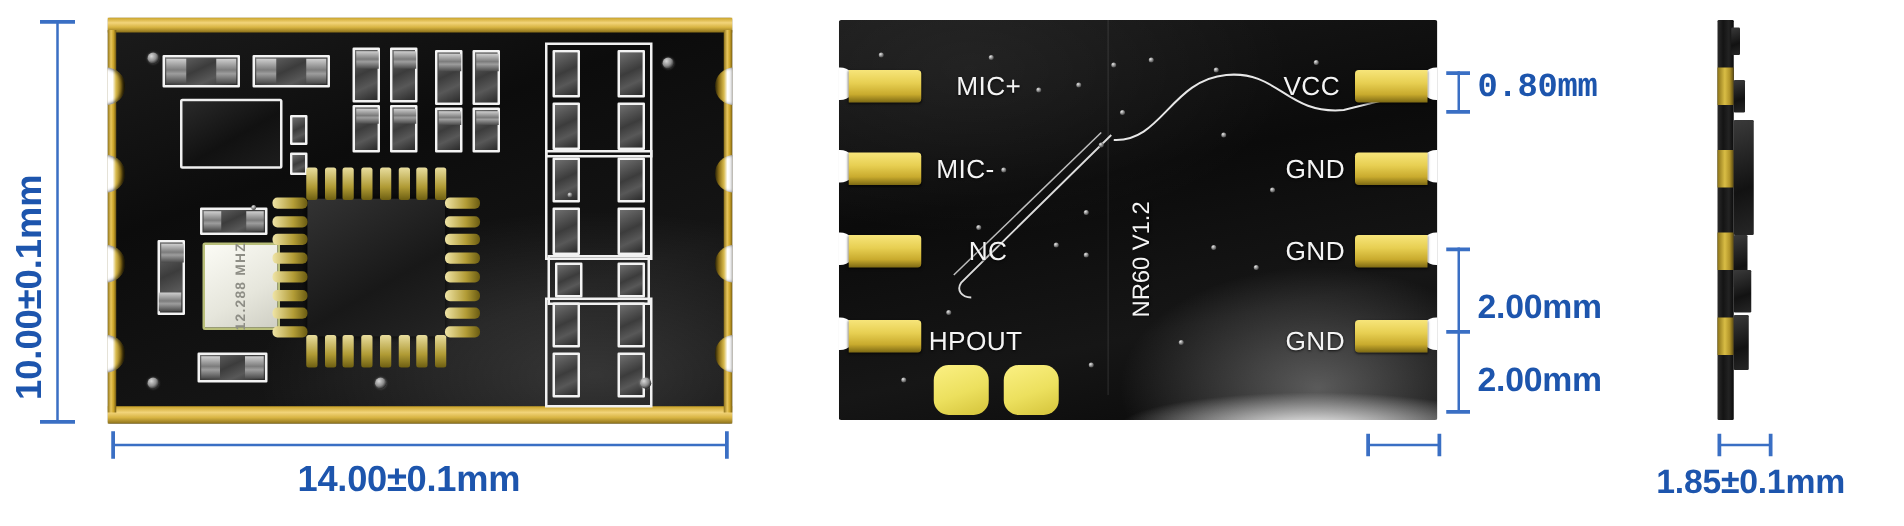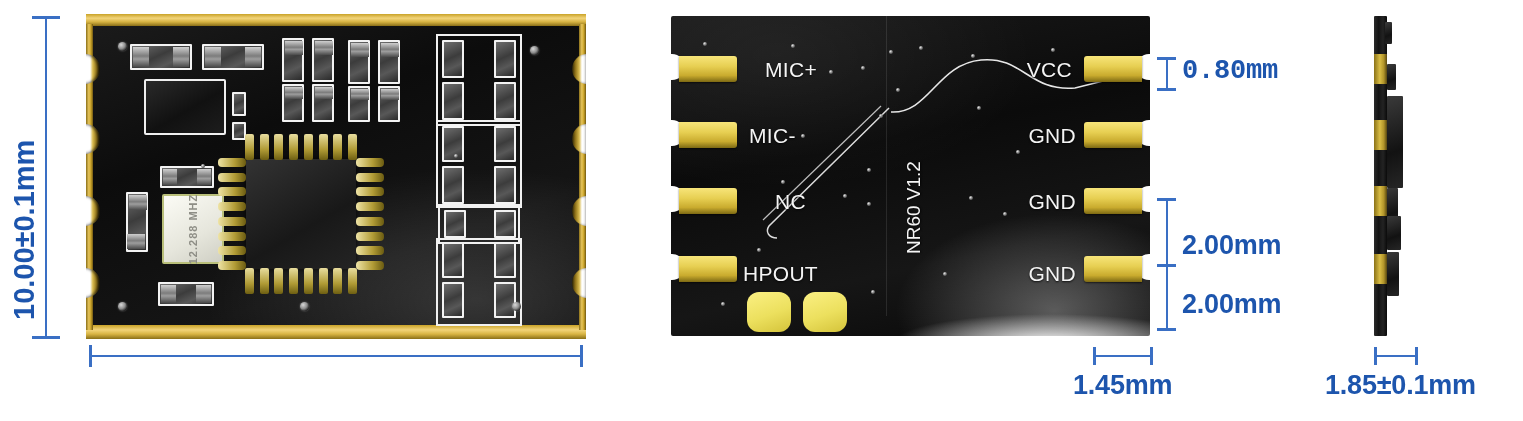--- a/index.html
+++ b/index.html
@@ -342,20 +342,21 @@
   </div>
 
   <div class="dim-line v" style="left:45px;top:16px;height:322px;"></div>
   <div class="tick h" style="left:32px;top:16px;width:28px;"></div>
   <div class="tick h" style="left:32px;top:336px;width:28px;"></div>
   <div class="vlabel" style="left:8px;top:320px;font-size:29px;">10.00±0.1mm</div>
 
   <div class="dim-line h" style="left:90px;top:355px;width:492px;"></div>
   <div class="tick v" style="left:89px;top:345px;height:22px;"></div>
   <div class="tick v" style="left:580px;top:345px;height:22px;"></div>
+  <div class="dim-text" style="left:238px;top:368px;font-size:29px;">14.00±0.1mm</div>
 
   <div class="board" style="left:671px;top:16px;width:479px;height:320px;">
     <div class="pcb-body" style="background:
             radial-gradient(60% 55% at 80% 92%, rgba(255,255,255,0.32) 0%, rgba(255,255,255,0) 55%),
             radial-gradient(90% 70% at 22% 12%, rgba(255,255,255,0.06) 0%, rgba(255,255,255,0) 60%),
             linear-gradient(168deg,#1a1a1a 0%,#0b0b0b 40%,#161616 72%,#070707 100%);"></div>
 
     <div style="position:absolute;left:215px;top:0;width:1px;height:300px;background:rgba(255,255,255,.10);"></div>
 
     <svg class="wavy" width="220" height="90" style="left:218px;top:18px;">
@@ -436,21 +437,20 @@
   <div class="dim-line v" style="left:1166px;top:198px;height:132px;"></div>
   <div class="tick h" style="left:1157px;top:198px;width:19px;"></div>
   <div class="tick h" style="left:1157px;top:264px;width:19px;"></div>
   <div class="tick h" style="left:1157px;top:328px;width:19px;"></div>
   <div class="dim-text" style="left:1182px;top:230px;font-size:27px;">2.00mm</div>
   <div class="dim-text" style="left:1182px;top:289px;font-size:27px;">2.00mm</div>
 
   <div class="dim-line h" style="left:1094px;top:355px;width:58px;"></div>
   <div class="tick v" style="left:1093px;top:347px;height:18px;"></div>
   <div class="tick v" style="left:1150px;top:347px;height:18px;"></div>
-  <div class="dim-text" style="left:1073px;top:370px;font-size:27px;">1.45mm</div>
 
   <div class="board" style="left:1366px;top:16px;width:44px;height:320px;">
     <div class="sideboard" style="left:8px;top:0;width:13px;height:320px;"></div>
 
     <div class="sidegold" style="left:8px;top:38px;width:13px;height:30px;"></div>
     <div class="sidegold" style="left:8px;top:104px;width:13px;height:30px;"></div>
     <div class="sidegold" style="left:8px;top:170px;width:13px;height:30px;"></div>
     <div class="sidegold" style="left:8px;top:238px;width:13px;height:30px;"></div>
 
     <div class="sidecomp" style="left:21px;top:48px;width:9px;height:26px;"></div>

